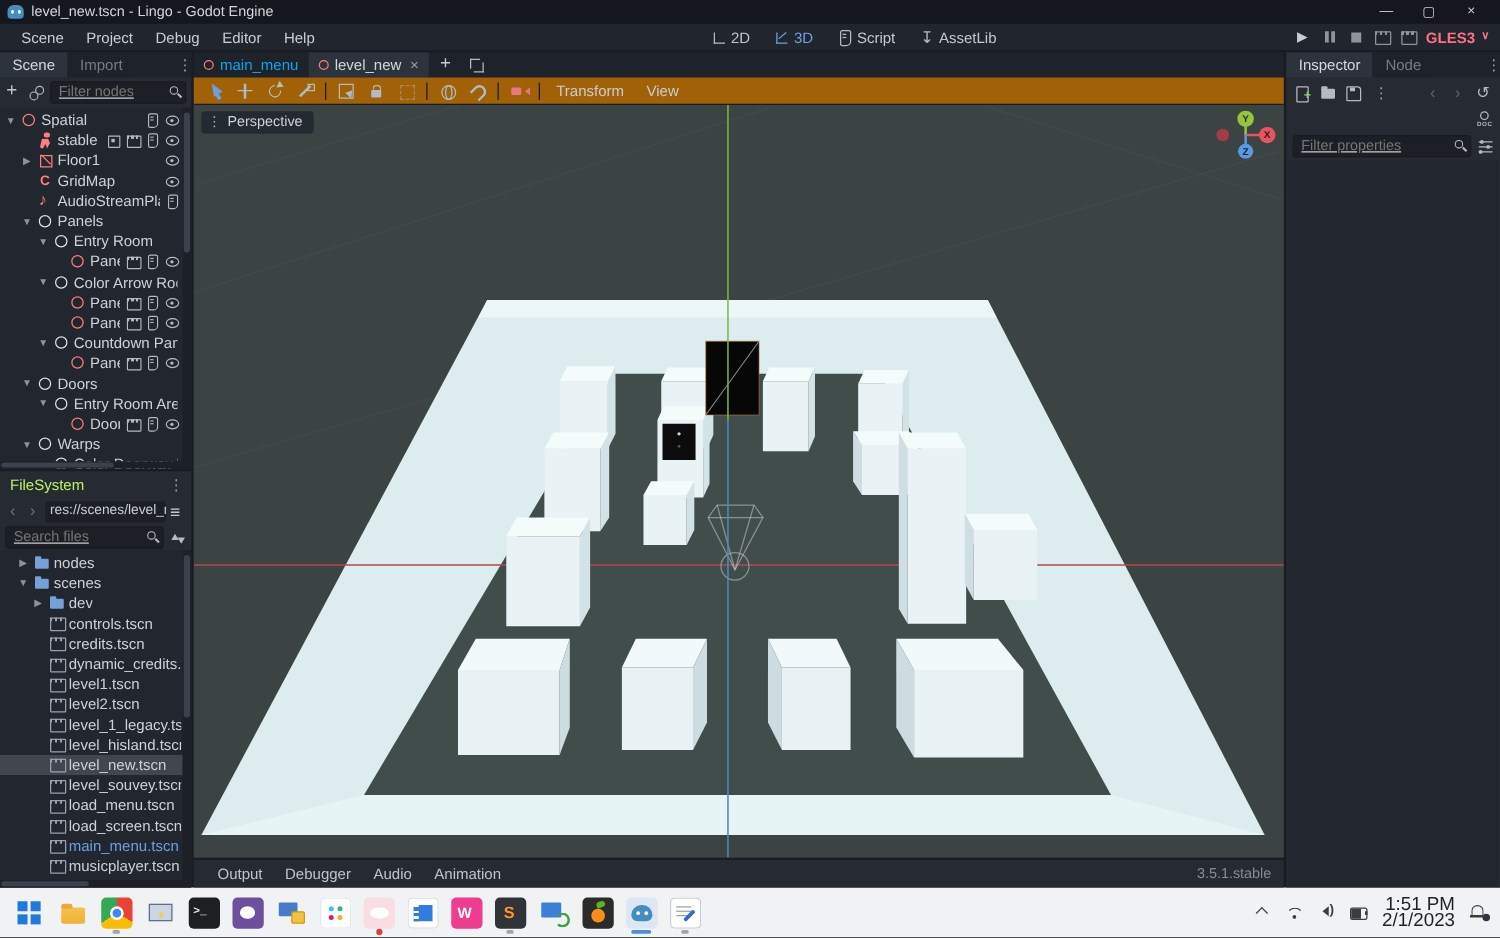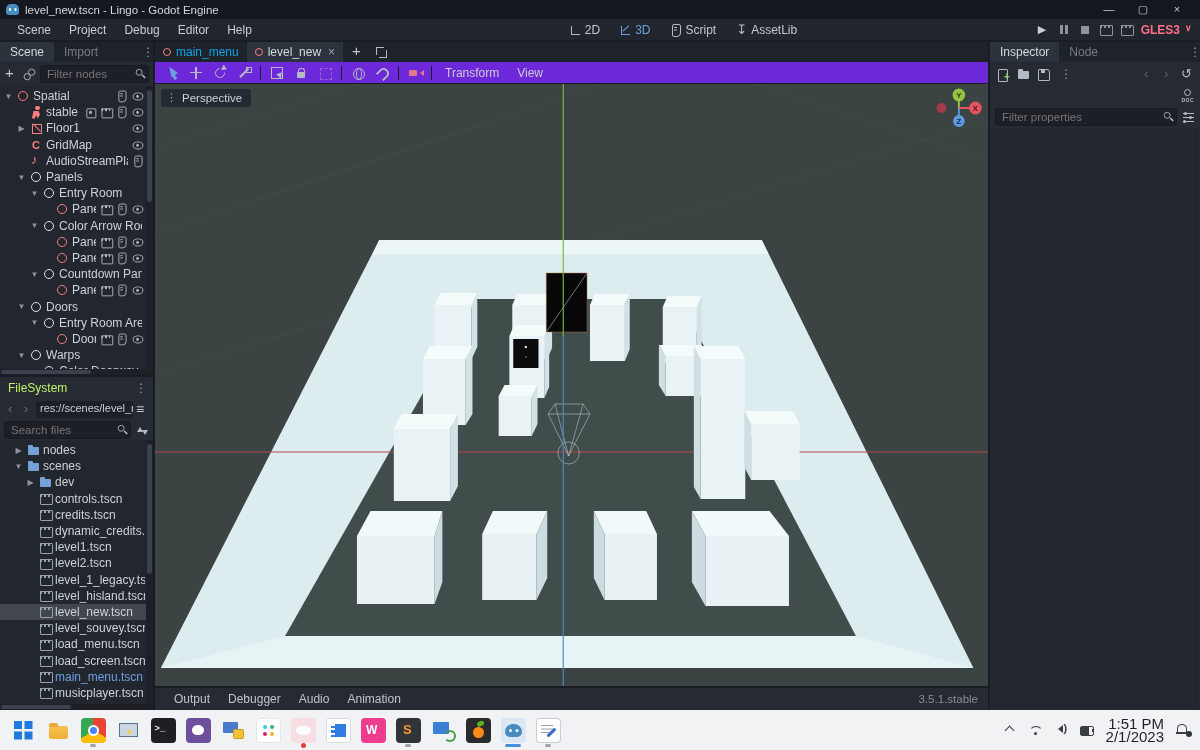--- a/index.html
+++ b/index.html
@@ -104,32 +104,32 @@
   .mode.active { color:#6f9fe0; }
   .mode.active .ic { color:#6f9fe0; }
   .mb-right { margin-left:auto; display:flex; align-items:center; gap:7px; }
   .renderer { color:#ff7085; font-weight:700; font-size:12px; display:flex; align-items:center; gap:2px; }
   .renderer .ic { color:#ff7085; width:10px; }
 
   
   .workspace { height:668px; display:flex; background:#191d23; }
   .dock-left { width:153px; display:flex; flex-direction:column; margin-right:2px; }
   .center { flex:1; display:flex; flex-direction:column; min-width:0; }
-  .dock-right { width:210px; margin-left:2px; background:#262a33; display:flex; flex-direction:column; }
+  .dock-right { width:171px; margin-left:2px; background:#262a33; display:flex; flex-direction:column; }
 
   .tabs { height:20px; display:flex; background:#1e222a; align-items:stretch; flex:none; }
   .tab { padding:0 10px; display:flex; align-items:center; gap:4px; color:#767c86; background:#1e222a; font-size:12px; }
   .tab.active { background:#2d333d; color:#d4d8de; }
   .tabs .spacer { flex:1; }
   .tabs-dots { width:16px; display:flex; align-items:center; justify-content:center; }
 
   .panel-scene { height:333px; background:#262a33; display:flex; flex-direction:column; margin-bottom:2px; }
   .dock-toolbar { height:24px; display:flex; align-items:center; gap:4px; padding:0 4px; flex:none; }
   .filter-input { flex:1; min-width:0; height:18px; background:#1c2026; border:1px solid #171b21; border-radius:3px;
-    color:#c9cdd4; font-size:11.5px; padding:0 18px 0 6px; outline:none; font-family:"Liberation Sans",sans-serif; }
+    color:#c9cdd4; font-size:11.5px; padding:0 18px 0 6px; outline:none; font-family:"Liberation Sans",sans-serif;text-decoration:underline; }
   .input-wrap { position:relative; flex:1; display:flex; min-width:0; }
   .input-wrap .ic-search { position:absolute; right:2px; top:2px; transform:scale(.85); }
 
   .tree { flex:1; overflow:hidden; background:#22262e; position:relative; padding-top:2px; }
   .trow { height:16.2px; display:flex; align-items:center; gap:3px; padding-right:8px; white-space:nowrap; overflow:hidden; position:relative; }
   .trow .arrow { width:9px; flex:none; color:#8d929b; font-size:8px; text-align:center; }
   .trow .lbl { overflow:hidden; text-overflow:clip; }
   .trow .badges { margin-left:auto; display:flex; gap:2px; flex:none; }
   .trow .badges .ic { transform:scale(.9); }
   .trow.selected { background:#41464f; }
@@ -146,21 +146,21 @@
   .path-field { flex:1; min-width:0; height:17px; background:#1c2026; border-radius:3px; color:#c9cdd4;
     font-size:11px; padding:1px 4px 0; overflow:hidden; white-space:nowrap; }
 
   
   .scene-tabs { height:20px; background:#1e222a; display:flex; align-items:stretch; }
   .stab { display:flex; align-items:center; gap:5px; padding:0 8px; color:#0ea5e9; }
   .stab.active { background:#2d333d; color:#d4d8de;align-items:center; }
   .stab .close { color:#9aa0aa; font-size:12px; margin-left:2px; }
   .stab .ring { width:8px; height:8px; border:1.5px solid #fc7e7e; border-radius:50%; }
   .newtab { padding:0 8px; display:flex; align-items:center; }
-  .sp-toolbar { height:22px; background:#6d28d9; display:flex; align-items:center; gap:2px; padding:0 6px; border-bottom:1px solid #191d23; }
+  .sp-toolbar { height:22px; background:#a16207; display:flex; align-items:center; gap:2px; padding:0 6px; border-bottom:1px solid #191d23; }
   .tbtn { width:22px; height:20px; display:flex; align-items:center; justify-content:center; border-radius:3px; }
   .tbtn.dim { opacity:.45; }
   .tsep { width:1px; height:14px; background:#191d23; margin:0 3px; }
   .tmenu { padding:0 8px; color:#c9cdd4; }
 
   .viewport { flex:1; position:relative; min-height:0; background:#3b4443; }
   .viewport svg { display:block; width:100%; height:100%; }
   .persp-label { position:absolute; left:6px; top:5px; background:rgba(33,38,46,.85); border-radius:3px;
     padding:2px 9px 3px 5px; display:flex; align-items:center; gap:5px; color:#cdd1d8; font-size:11.5px; }
   .persp-label .dots { color:#aab0ba; font-size:11px; letter-spacing:0; }

